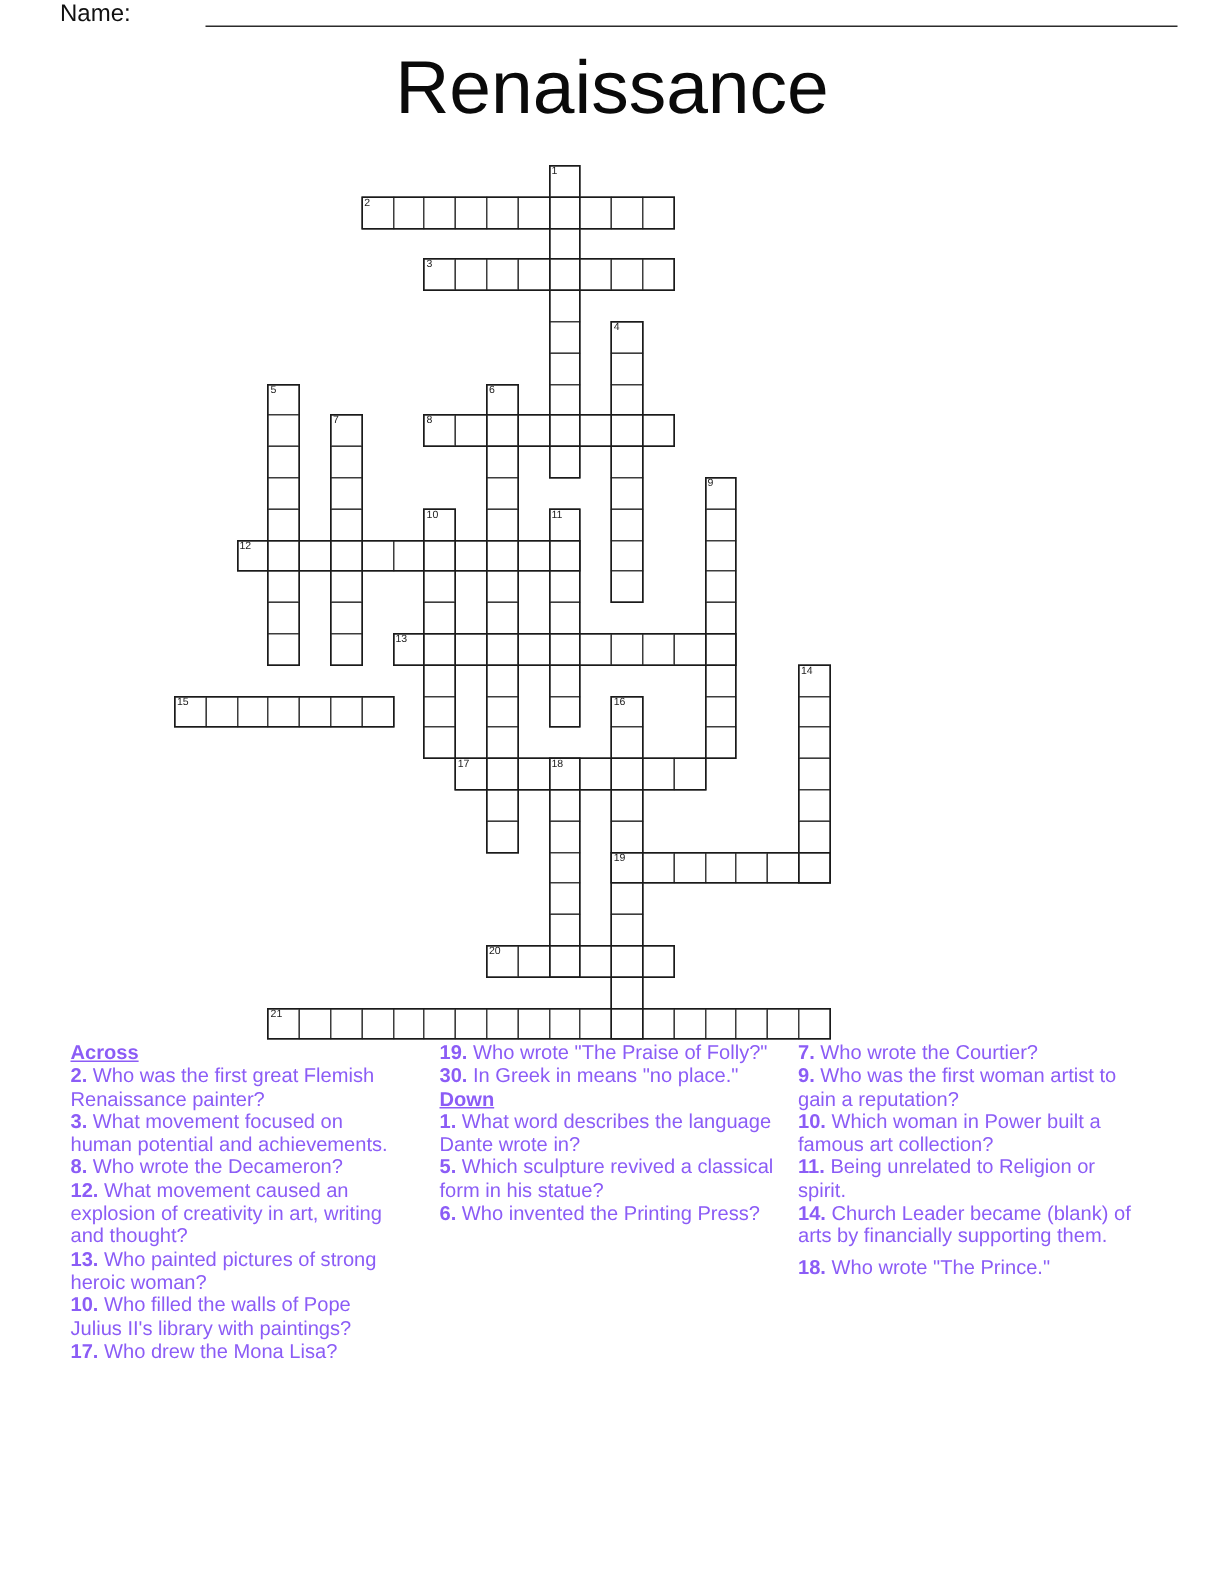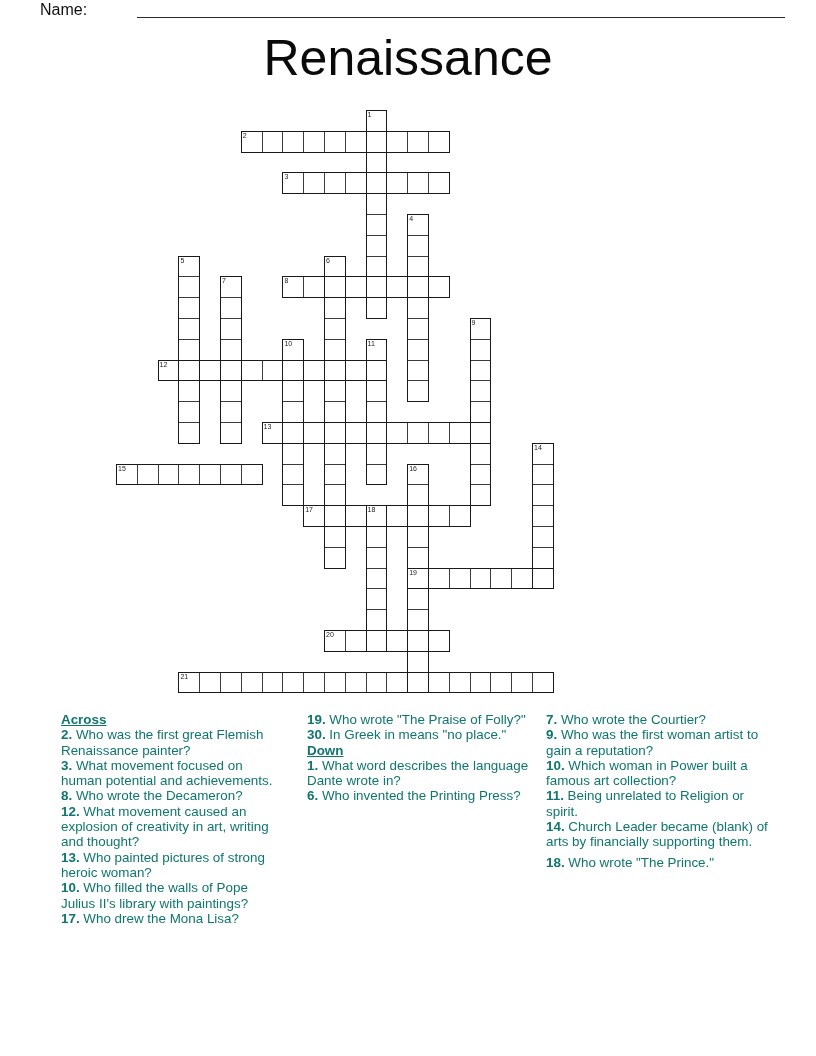--- a/index.html
+++ b/index.html
@@ -15,21 +15,21 @@
 
   
   #crossword-grid{position:absolute;left:116px;top:110px;width:437px;height:584px;}
   .cell{position:absolute;box-sizing:border-box;border:1px solid #3d3d3d;background:#ffffff;}
   .cell-num{position:absolute;left:1px;top:0px;font-size:7px;line-height:8px;color:#222;
             font-family:"Liberation Sans",sans-serif;}
   .run-outline{position:absolute;box-sizing:border-box;border:1.8px solid #1a1a1a;
                pointer-events:none;background:transparent;}
 
   
-  .clue-col{position:absolute;top:712px;font-size:13.4px;line-height:15.3px;color:#0f766e;margin-left:14px;}
+  .clue-col{position:absolute;top:694px;font-size:13.4px;line-height:15.3px;color:#8b5cf6;}
   .clue-col p{margin:0;padding:0;}
   .clue-head{font-weight:bold;text-decoration:underline;}
   .clue-num{font-weight:bold;}
   #clue-col-1{left:47px;width:224px;}
   #clue-col-2{left:293px;width:228px;}
   #clue-col-3{left:532px;width:228px;}
   .gap-before{margin-top:5px !important;}
 </style>
 </head>
 <body>
@@ -287,20 +287,21 @@
     <p><span class="clue-num">12.</span> What movement caused an explosion of creativity in art, writing and thought?</p>
     <p><span class="clue-num">13.</span> Who painted pictures of strong heroic woman?</p>
     <p><span class="clue-num">10.</span> Who filled the walls of Pope Julius II's library with paintings?</p>
     <p><span class="clue-num">17.</span> Who drew the Mona Lisa?</p>
   </div>
 <div class="clue-col" id="clue-col-2">
     <p><span class="clue-num">19.</span> Who wrote "The Praise of Folly?"</p>
     <p><span class="clue-num">30.</span> In Greek in means "no place."</p>
     <p class="clue-head">Down</p>
     <p><span class="clue-num">1.</span> What word describes the language Dante wrote in?</p>
+    <p><span class="clue-num">5.</span> Which sculpture revived a classical form in his statue?</p>
     <p><span class="clue-num">6.</span> Who invented the Printing Press?</p>
   </div>
 <div class="clue-col" id="clue-col-3">
     <p><span class="clue-num">7.</span> Who wrote the Courtier?</p>
     <p><span class="clue-num">9.</span> Who was the first woman artist to gain a reputation?</p>
     <p><span class="clue-num">10.</span> Which woman in Power built a famous art collection?</p>
     <p><span class="clue-num">11.</span> Being unrelated to Religion or spirit.</p>
     <p><span class="clue-num">14.</span> Church Leader became (blank) of arts by financially supporting them.</p>
     <p class="gap-before"><span class="clue-num">18.</span> Who wrote "The Prince."</p>
   </div>

